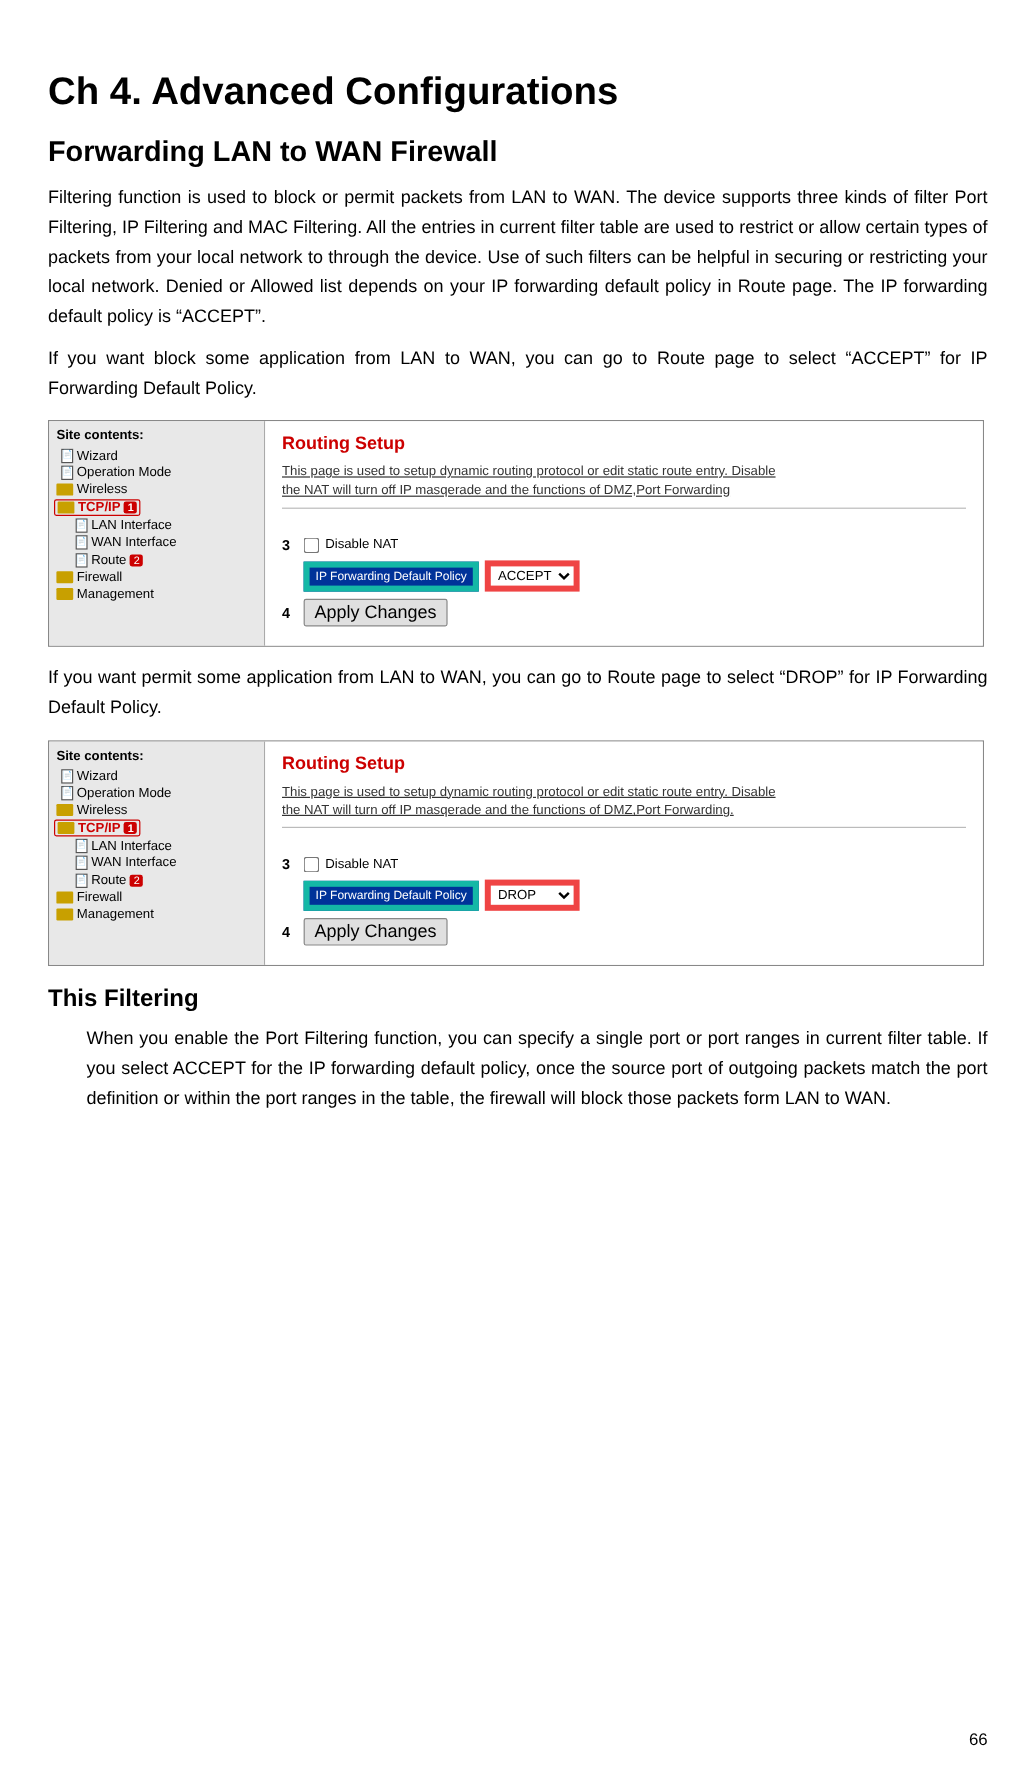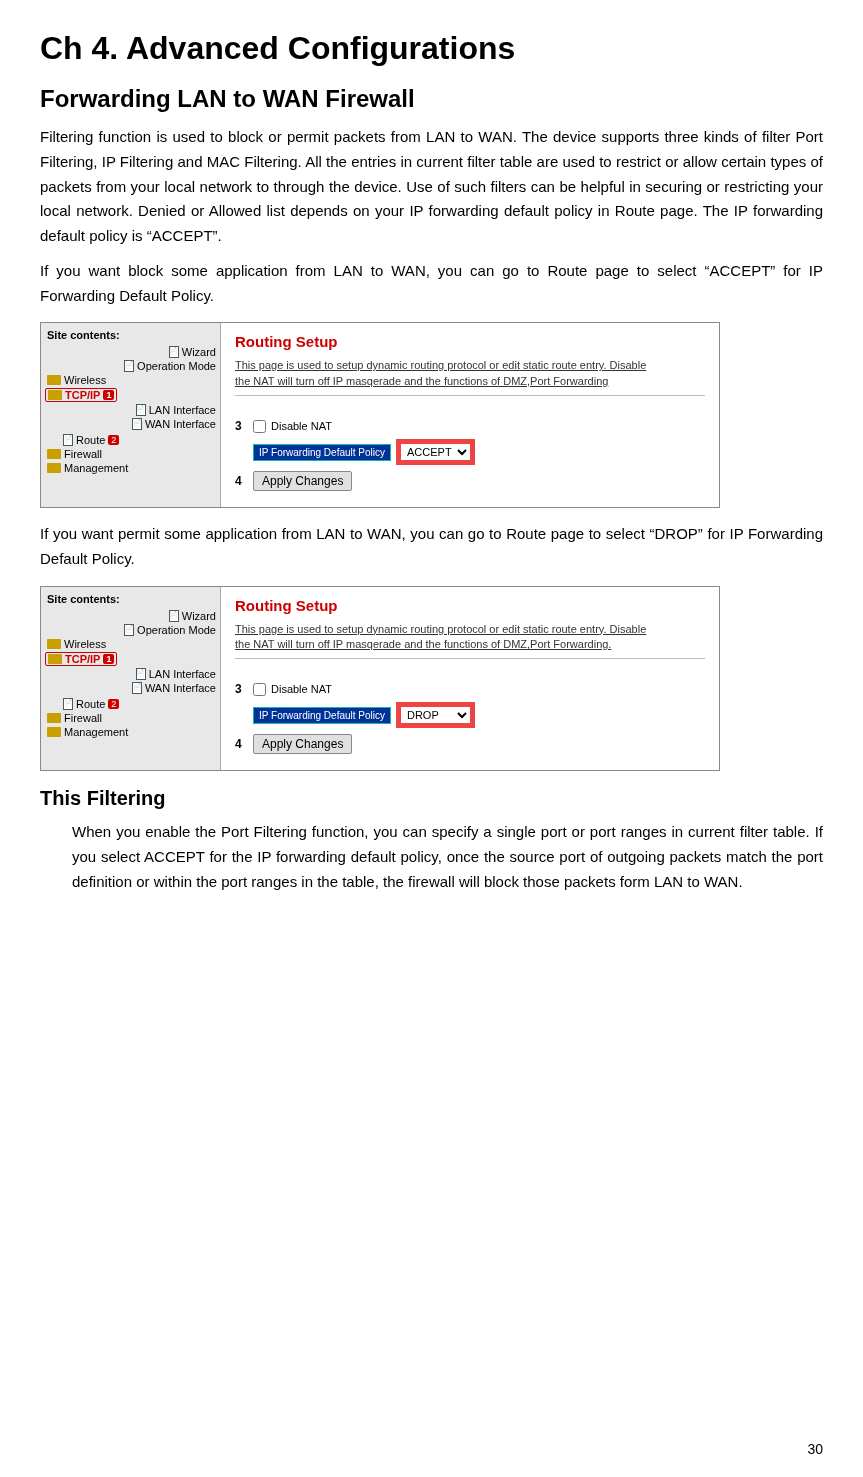--- a/index.html
+++ b/index.html
@@ -11,20 +11,21 @@
       width: 863px;
       min-height: 1477px;
       padding: 30px 40px 40px 40px;
       position: relative;
     }
     h1.chapter-title {
       font-size: 32px;
       font-weight: bold;
       margin-bottom: 18px;
       font-family: Arial, sans-serif;
+      margin-top: 28px;
     }
     h2.section-title {
       font-size: 24px;
       font-weight: bold;
       margin-bottom: 12px;
     }
     h3.subsection-title {
       font-size: 20px;
       font-weight: bold;
       margin-bottom: 10px;
@@ -33,21 +34,21 @@
       line-height: 1.65;
       margin-bottom: 10px;
       text-align: justify;
     }
     .screenshot-box {
       border: 1px solid #888;
       display: flex;
       flex-direction: row;
       margin: 14px 0 14px 0;
       background: #f5f5f5;
-      width: 680px;
+      width: 780px;
     }
     .sidebar {
       width: 180px;
       min-width: 180px;
       background: #e8e8e8;
       border-right: 1px solid #aaa;
       padding: 6px 4px;
       font-size: 11px;
     }
     .sidebar-title {
@@ -57,21 +58,20 @@
       margin-bottom: 4px;
       padding-left: 2px;
     }
     .sidebar-item {
       display: flex;
       align-items: center;
       padding: 1px 0 1px 6px;
       font-size: 11px;
       color: #000;
       cursor: pointer;
-      justify-content: flex-end;
     }
     .content-area {
       flex: 1;
       padding: 10px 14px;
       background: #fff;
     }
     .routing-title {
       color: #cc0000;
       font-size: 15px;
       font-weight: bold;
@@ -103,33 +103,33 @@
       align-items: center;
       gap: 5px;
       font-size: 11px;
       justify-content: flex-end;
     }
     .policy-label {
       background: #003399;
       color: #fff;
       font-size: 10px;
       padding: 2px 5px;
-      border: 1px solid #14b8a6;
+      border: 5px solid #14b8a6;
     }
     .policy-select {
       border: 5px solid #ef4444;
       background: #fff;
       font-size: 11px;
       padding: 1px 2px;
     }
     .apply-btn {
       background: #e0e0e0;
       border: 1px solid #888;
       border-radius: 2px;
-      font-size: 12px;
+      font-size: 15px;
       padding: 2px 8px;
       cursor: pointer;
       display: inline-block;
     }
     .page-number {
       position: absolute;
       bottom: 20px;
       right: 40px;
       font-size: 14px;
       color: #000;
@@ -330,13 +330,13 @@
     </div>
   </div>
 </div>
 
 <p style="margin-bottom:16px;"></p>
 
 <h3 class="subsection-title">This Filtering</h3>
 
 <p class="body-text" style="padding-left:32px;">When you enable the Port Filtering function, you can specify a single port or port ranges in current filter table. If you select ACCEPT for the IP forwarding default policy, once the source port of outgoing packets match the port definition or within the port ranges in the table, the firewall will block those packets form LAN to WAN.</p>
 
-<div class="page-number">30</div>
+<div class="page-number">66</div>
 
 </body></html>

